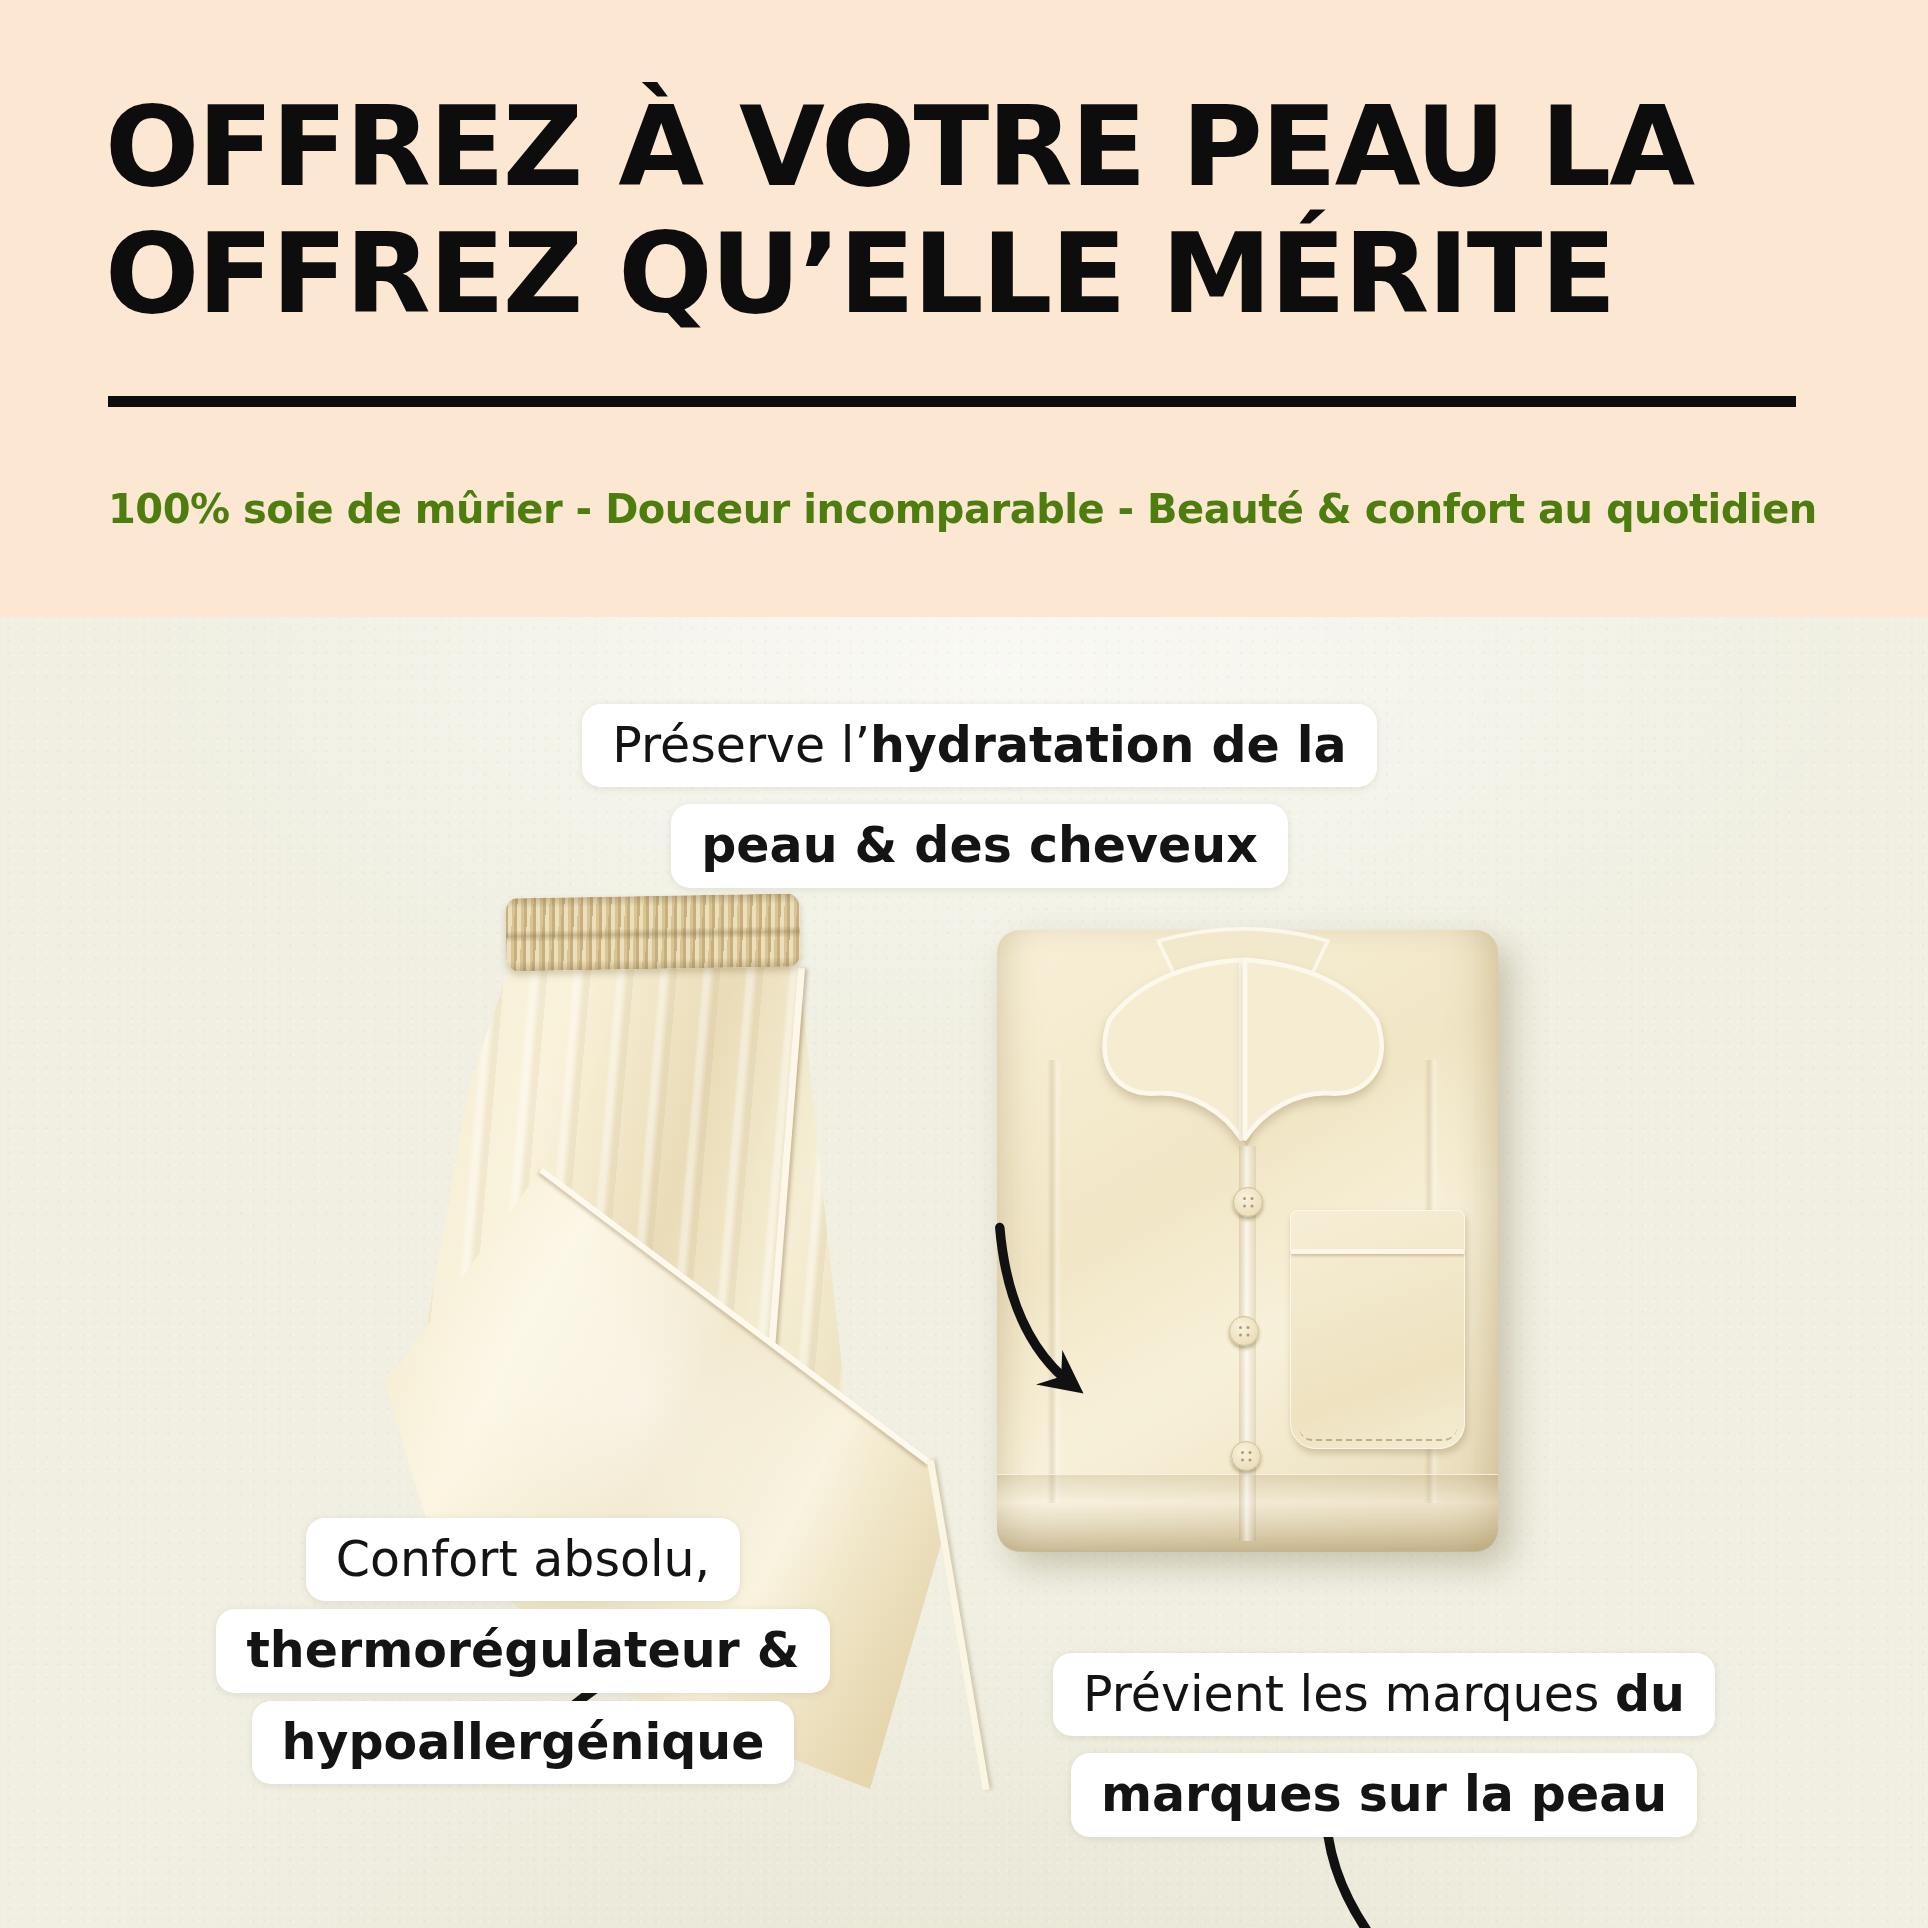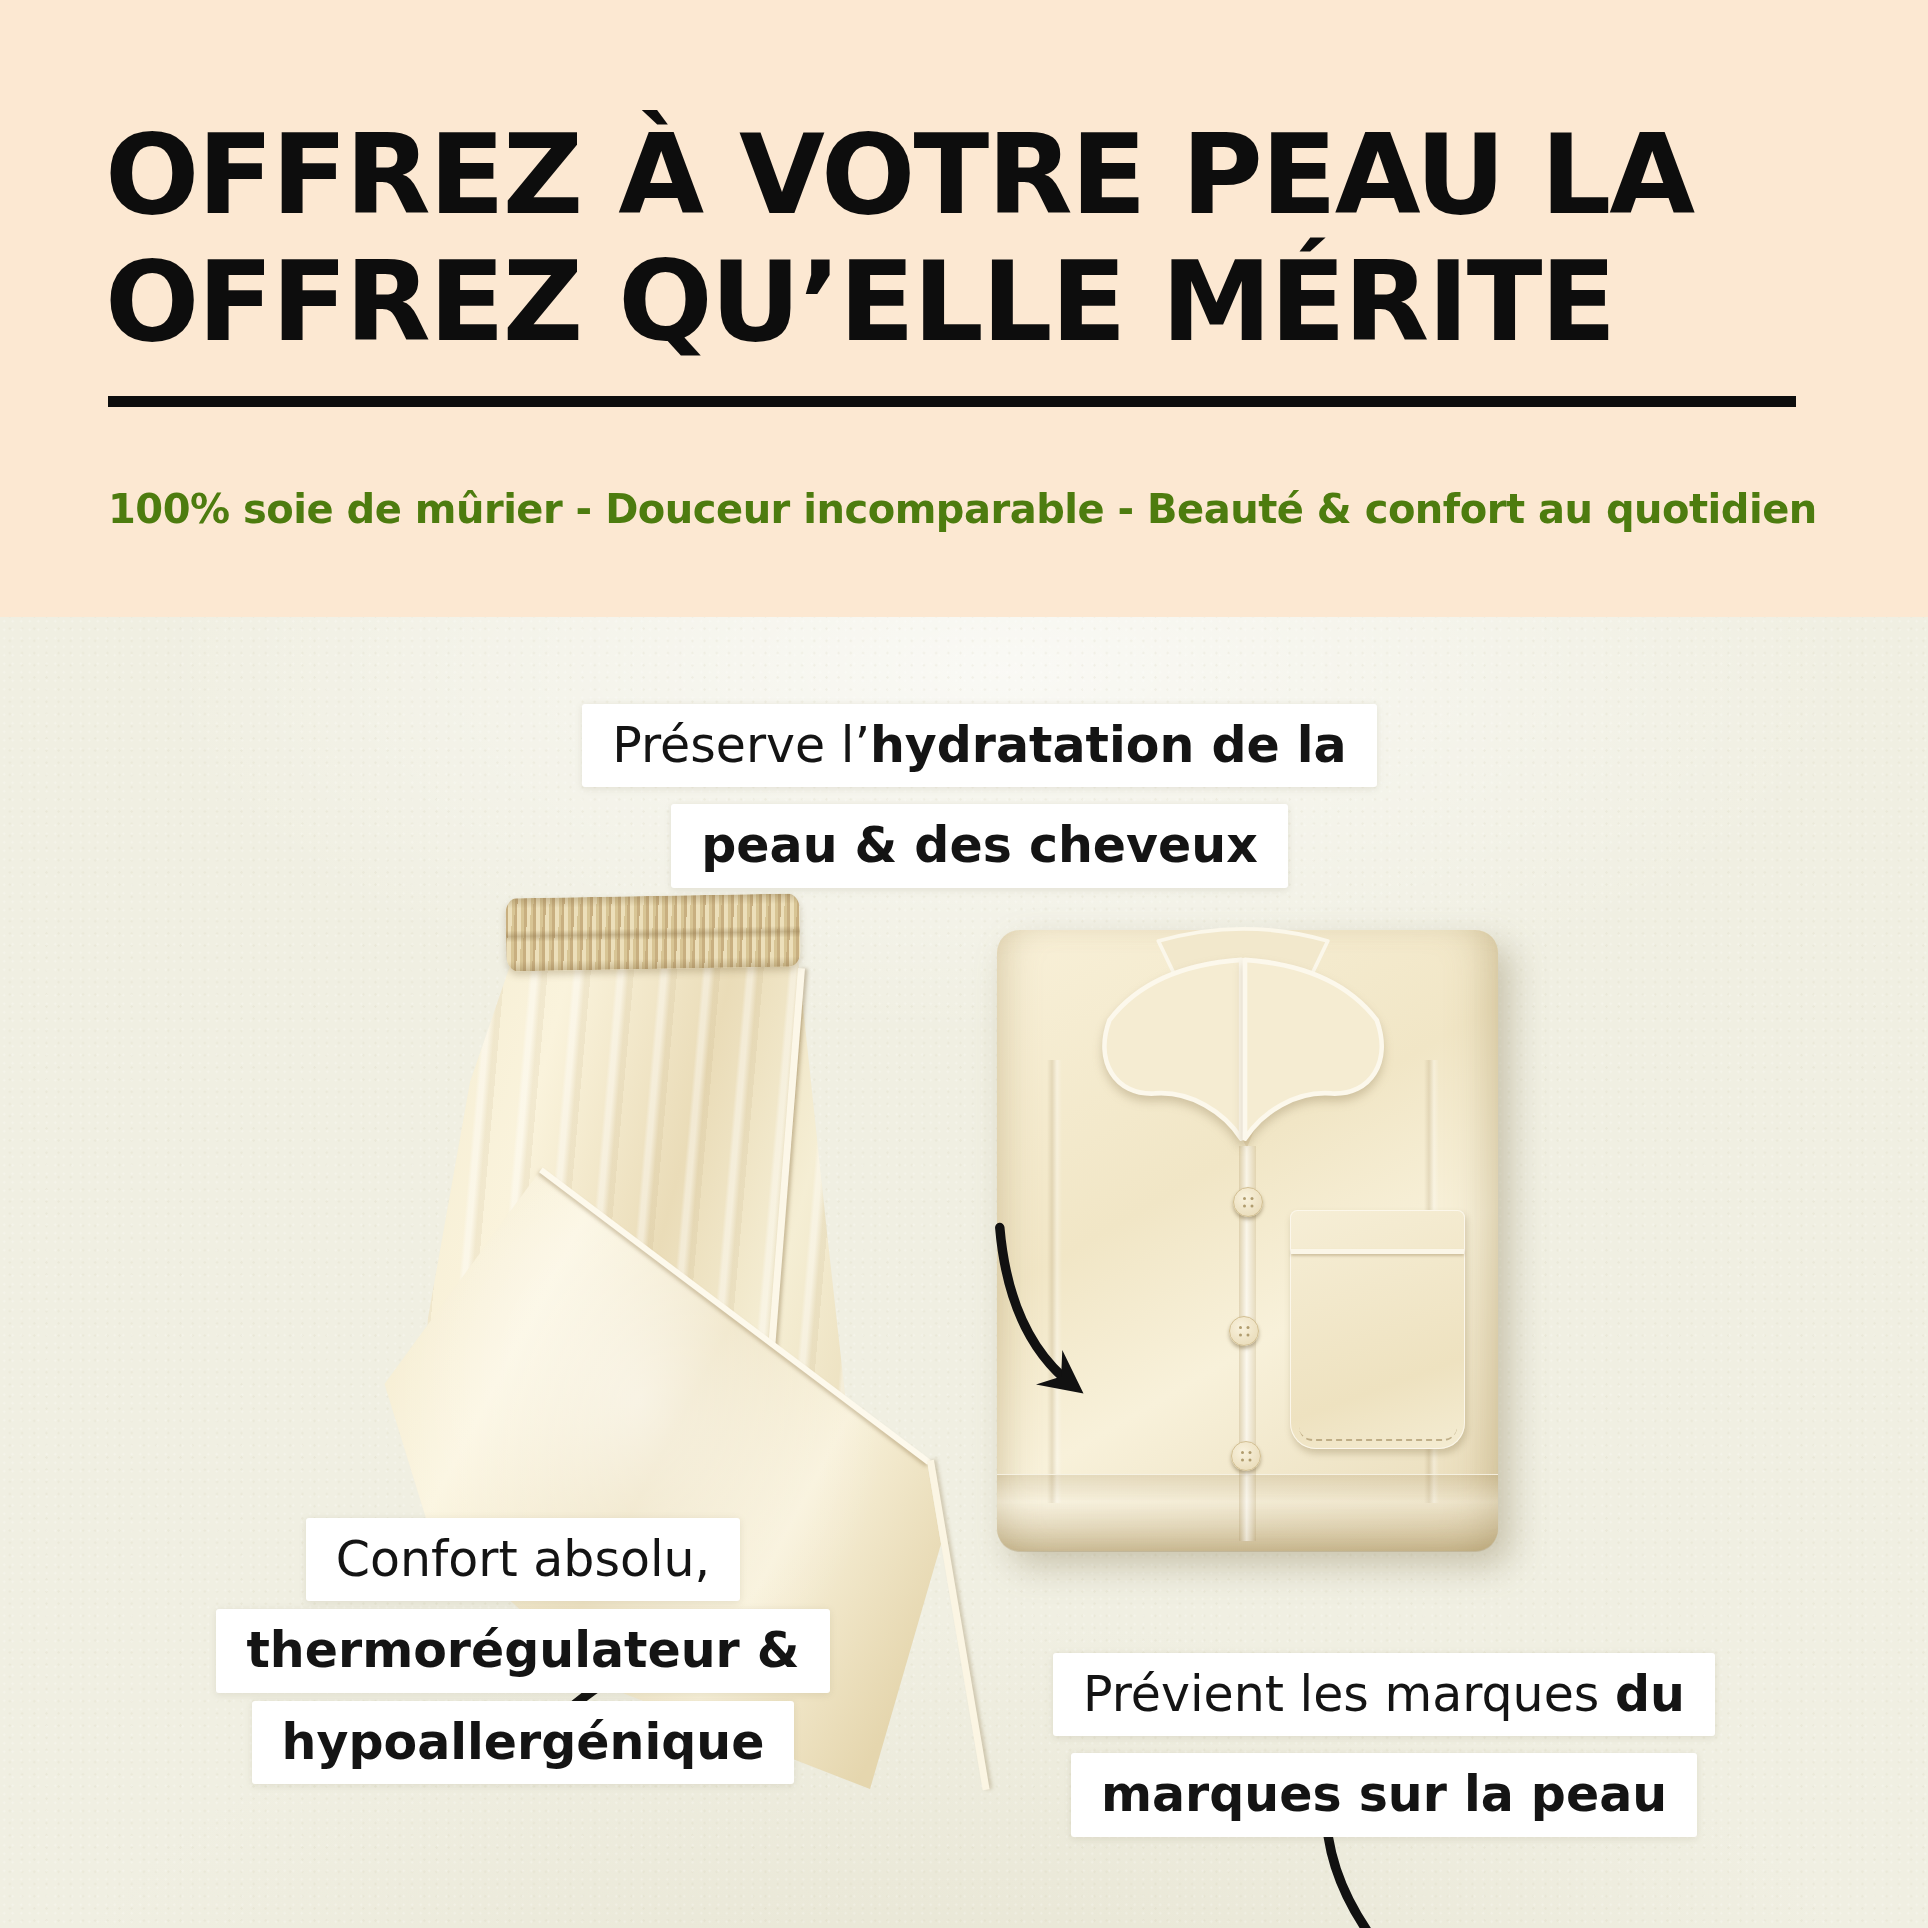--- a/index.html
+++ b/index.html
@@ -2,21 +2,21 @@
 <html style="font-size:15px"><head>
 <meta charset="utf-8">
 <style>
   html,body{margin:0;padding:0;background:#d8d8d8;}
   #canvas{position:relative;width:1928px;height:1928px;overflow:hidden;
     font-family:"DejaVu Sans","Liberation Sans",sans-serif;background:#f0efe2;}
 
   
   .header{position:absolute;left:0;top:0;width:1928px;height:617px;background:#fce8d2;}
   .headline{position:absolute;left:105px;top:83px;width:1723px;color:#0d0d0d;
-    font-weight:800;font-size:111px;line-height:127px;letter-spacing:-1.9px;white-space:nowrap;margin-top:28px;}
+    font-weight:800;font-size:111px;line-height:127px;letter-spacing:-1.9px;white-space:nowrap;}
   .divider{position:absolute;left:108px;top:396px;width:1688px;height:11.3px;background:#0d0d0d;}
   .subtitle{position:absolute;left:108px;top:486px;width:1742px;color:#4d7c0f;
     font-weight:700;font-size:40px;letter-spacing:-0.5px;white-space:nowrap;}
 
   
   .scene{position:absolute;left:0;top:617px;width:1928px;height:1312px;
     background:
       radial-gradient(1318px 565px at 52% 4%, rgba(255,255,255,.65), rgba(255,255,255,0) 65%),
       radial-gradient(1601px 847px at 50% 115%, rgba(203,196,162,.28), rgba(203,196,162,0) 60%),
       #f0efe2;}
@@ -86,21 +86,21 @@
   .pocket::before{content:"";position:absolute;left:0;top:38px;width:100%;height:4.7px;
     background:#fbf6e8;box-shadow:0 1.9px 2.8px rgba(140,115,70,.35);}
   .pocket::after{content:"";position:absolute;left:7.5px;right:7.5px;bottom:7.5px;height:11.3px;
     border-bottom:2.8px dashed rgba(150,125,80,.55);border-radius:0 0 17px 17px;}
 
   
   .arrows{position:absolute;left:0;top:0;width:1928px;height:1928px;pointer-events:none;z-index:5;}
 
   
   .callout{position:absolute;display:flex;flex-direction:column;align-items:center;gap:17px;z-index:6;color:#141414;}
-  .pill{background:#ffffff;border-radius:3px;padding:16px 30px;font-size:49px;line-height:1.05;
+  .pill{background:#ffffff;border-radius:19px;padding:16px 30px;font-size:49px;line-height:1.05;
     white-space:nowrap;box-shadow:0 1.9px 7.5px rgba(120,110,80,.14);}
   .pill .reg{font-weight:500;} .pill .bld{font-weight:800;}
   .callout-hydration{left:490px;top:704px;width:979px;}
   .callout-comfort{left:217px;top:1518px;width:612px;gap:8px;}
   .callout-marks{left:1026px;top:1653px;width:716px;}
 </style>
 </head>
 <body>
 
 <div id="canvas">

